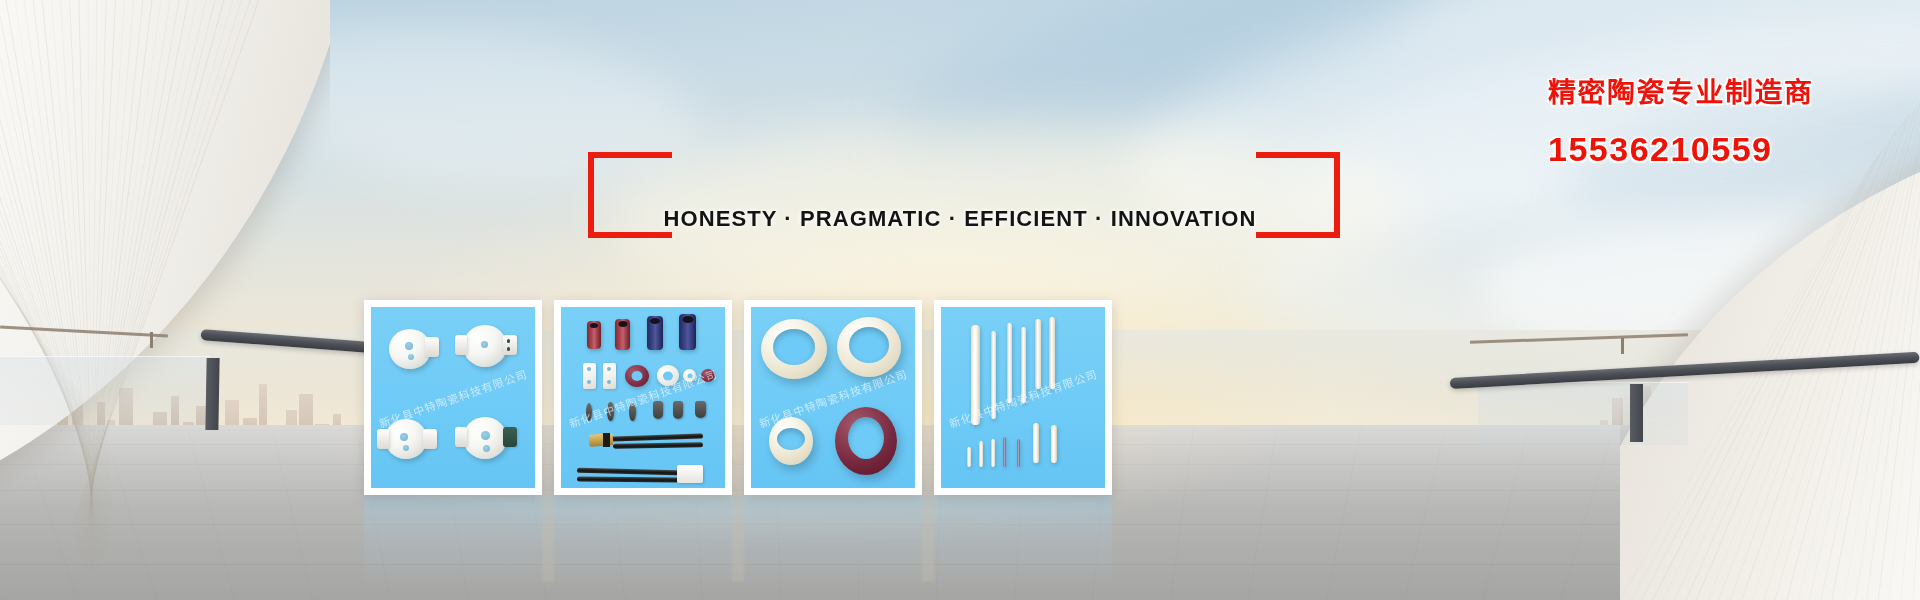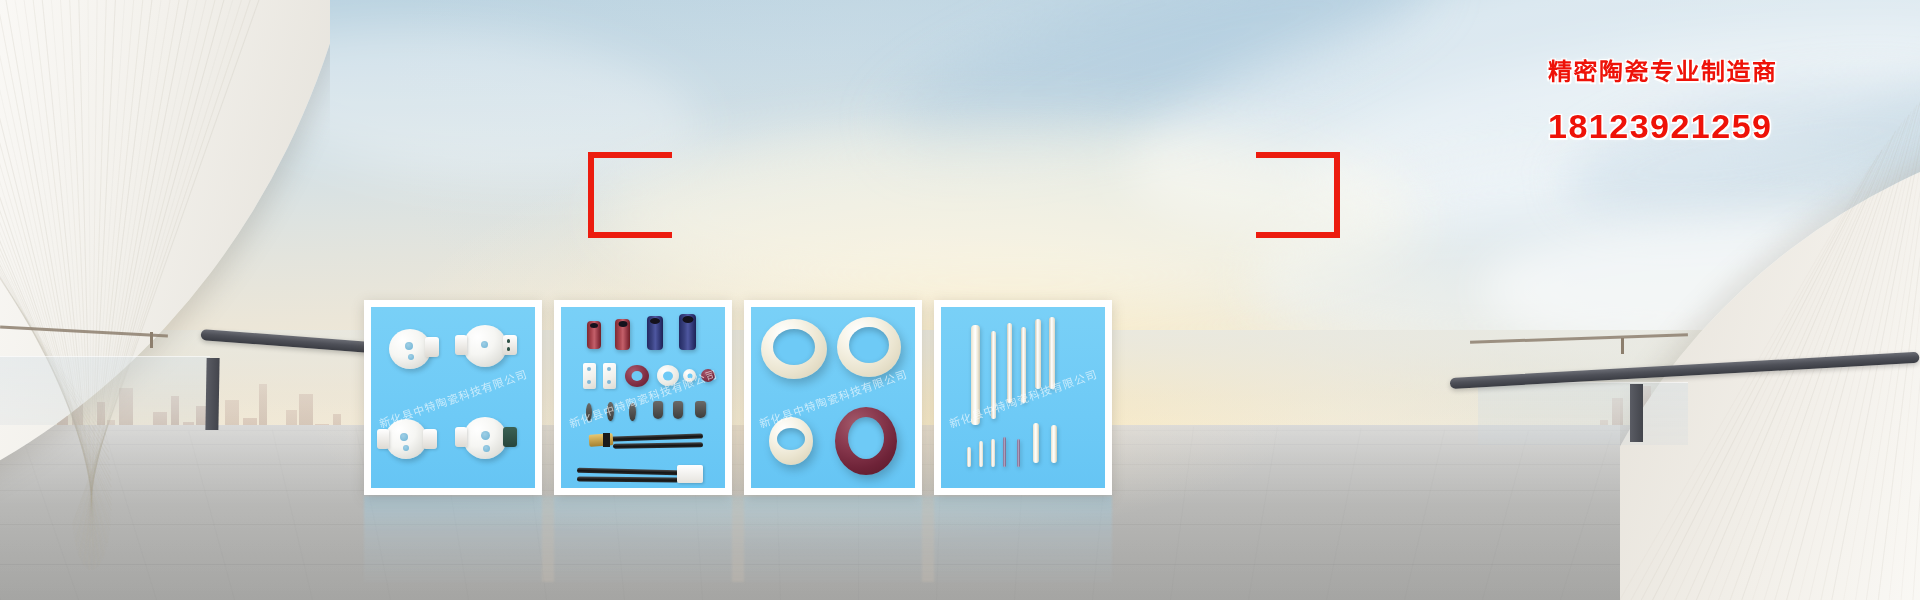--- a/index.html
+++ b/index.html
@@ -181,21 +181,21 @@
 
   
   .contact{position:absolute;left:1548px;top:52px;width:360px;}
   .contact .ln{
     color:#ee1208;font-weight:700;
     text-shadow:
       -1.5px -1.5px 0 #fff,1.5px -1.5px 0 #fff,-1.5px 1.5px 0 #fff,1.5px 1.5px 0 #fff,
       0 0 5px rgba(255,255,255,.95);
     white-space:nowrap;
   }
-  .contact .tagline{font-size:24px;letter-spacing:1.5px;margin-bottom:20px;}
+  .contact .tagline{font-size:28px;letter-spacing:1.5px;margin-bottom:20px;margin-top:18px;}
   .contact .hotline-label{font-size:22px;letter-spacing:1px;margin-bottom:6px;}
   .contact .hotline-number{font-size:34px;letter-spacing:1.5px;
     font-family:"Liberation Sans","DejaVu Sans",sans-serif;}
 
   
   .panels{position:absolute;left:0;top:0;width:1920px;height:600px;pointer-events:none;}
   .panel{
     position:absolute;top:300px;width:178px;height:195px;
     background:#fff;padding:7px;
     box-sizing:border-box;
@@ -564,25 +564,26 @@
     <div class="bracket br-left">
       <span class="v"></span>
         <span class="t"></span>
         <span class="b"></span>
     </div>
     <div class="bracket br-right">
       <span class="v"></span>
         <span class="t"></span>
         <span class="b"></span>
     </div>
+    <div class="slogan-en">HONESTY · PRAGMATIC · EFFICIENT · INNOVATION</div>
   </div>
 
   <div class="contact">
     <div class="ln tagline">精密陶瓷专业制造商</div>
-    <div class="ln hotline-number">18123921259</div>
+    <div class="ln hotline-number">15536210559</div>
   </div>
 
   <div class="reflect">
     <div class="gap" style="left:178px"></div>
     <div class="gap" style="left:368px"></div>
     <div class="gap" style="left:558px"></div>
   </div>
 
   <div class="panels">
 

